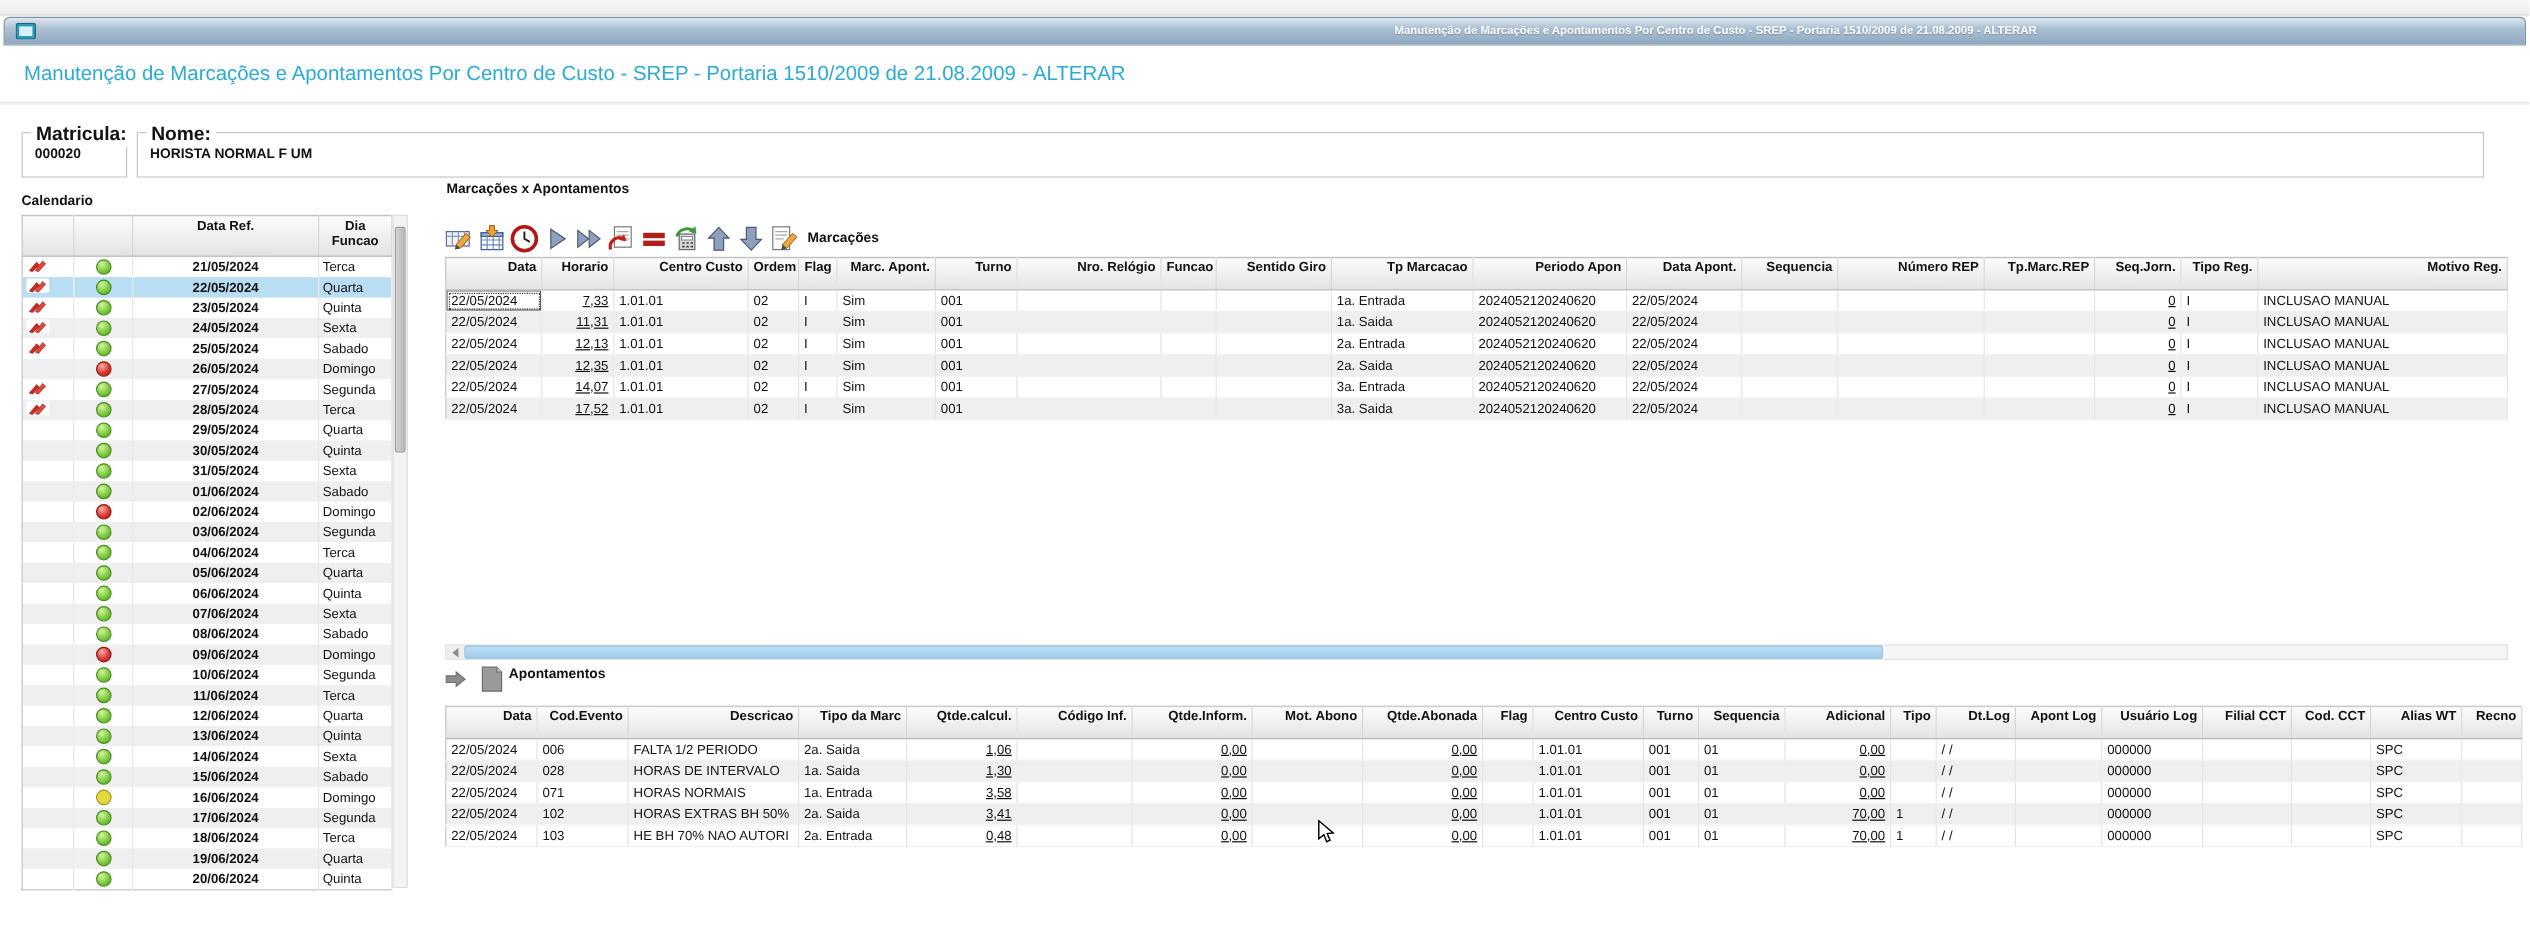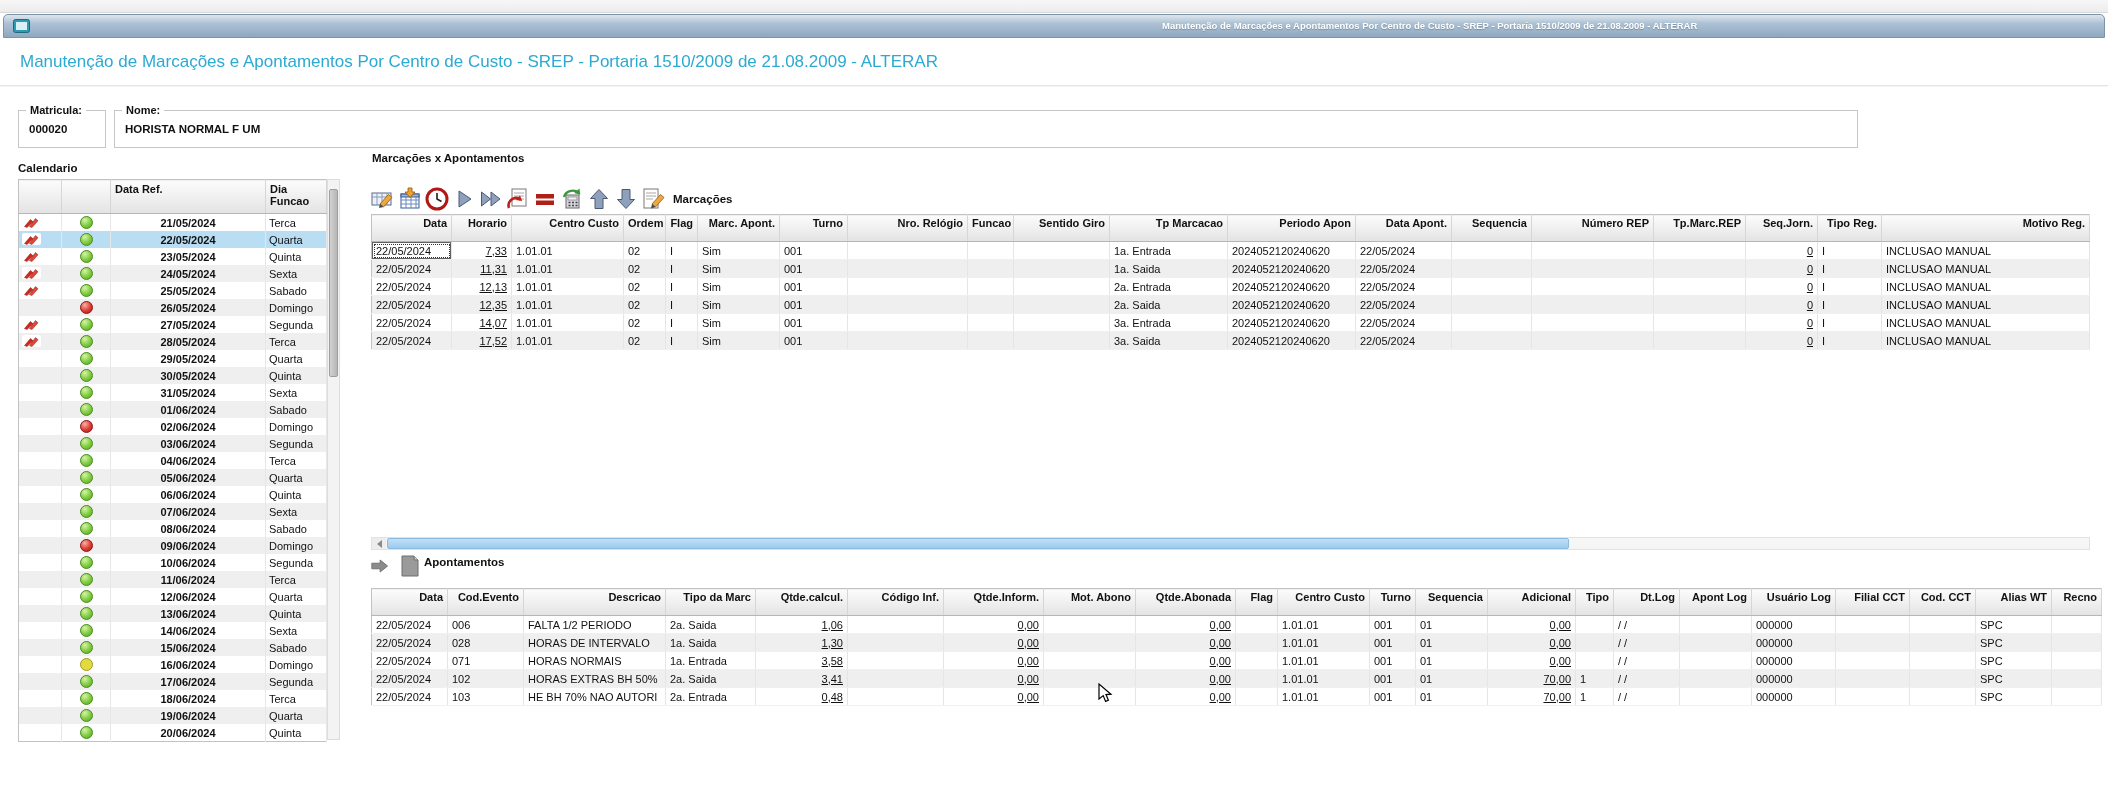--- a/index.html
+++ b/index.html
@@ -12,30 +12,30 @@
   .titlebar{position:absolute;left:3px;top:14px;width:2102px;height:24px;box-sizing:border-box;
     border:1px solid #7d93a9;border-radius:5px 5px 0 0;
     background:linear-gradient(#dde6ee 0%,#abc0d3 40%,#8fa8c0 100%);}
   .win-icon{position:absolute;left:9px;top:4px;width:17px;height:14px;}
   .title-text{position:absolute;left:1158px;top:0;line-height:22px;color:#ffffff;font-weight:bold;
     font-size:9.5px;white-space:nowrap;text-shadow:0 1px 1px rgba(70,90,110,.45);}
   .page-heading{position:absolute;left:20px;top:52px;color:#2baad2;font-size:17px;white-space:nowrap;}
   .divider{position:absolute;left:0;top:85px;width:2108px;height:1px;background:#e4e4e4;border-bottom:1px solid #f5f5f5;}
   .fbox{position:absolute;height:38px;border:1px solid #c6c6c6;background:#fff;box-sizing:border-box;}
   #matricula-box{left:18px;top:110px;width:88px;}
-  #nome-box{left:114px;top:110px;width:1744px;}
-  .flabel{position:absolute;top:-7px;left:7px;background:#fff;padding:0 4px;font-weight:bold;font-size:11px;white-space:nowrap;}
+  #nome-box{left:114px;top:110px;width:1956px;}
+  .flabel{position:absolute;top:-7px;left:7px;background:#fff;padding:0 4px;font-weight:bold;font-size:16px;white-space:nowrap;}
   .fvalue{position:absolute;left:10px;top:12px;font-weight:bold;font-size:11.5px;white-space:nowrap;}
   .section-label{position:absolute;font-weight:bold;font-size:11.5px;white-space:nowrap;}
   #calendar-label{left:18px;top:162px;}
   #mx-label{left:372px;top:152px;}
   
   #calendar-panel{position:absolute;left:18px;top:179px;width:322px;height:561px;}
   table.cal{border-collapse:collapse;table-layout:fixed;width:309px;background:#fff;border:1px solid #c2c2c2;}
-  .cal th{height:30px;vertical-align:top;text-align:left;padding:3px 4px 0 4px;font-size:11px;font-weight:bold;
+  .cal th{height:30px;vertical-align:top;text-align:center;padding:3px 4px 0 4px;font-size:11px;font-weight:bold;
     background:linear-gradient(#fcfcfc,#e3e3e3);border-bottom:1px solid #b6b6b6;border-right:1px solid #d6d6d6;}
   .cal td{height:17px;padding:0 3px;font-size:11px;border-right:1px solid #e7e7e7;white-space:nowrap;overflow:hidden;}
   .cal tr.alt td{background:#efefef;}
   .cal tr.sel td{background:#b9ddf3;}
   .cal td.c-date{text-align:center;font-weight:bold;margin-top:20px;}
   .c-ico{width:34px;} .c-st{width:40px;text-align:center;} .c-date{width:146px;}
   .pencil-wrap{display:inline-block;background:#fff;border-radius:2px;padding:1px 2px 0 2px;line-height:0;}
   .dot{display:inline-block;width:13px;height:13px;border-radius:50%;vertical-align:middle;box-sizing:border-box;}
   .dot-green{background:radial-gradient(circle at 35% 28%,#d6f4a6,#7ecc3e 55%,#55a026);border:1px solid #4c8c24;}
   .dot-red{background:radial-gradient(circle at 35% 28%,#f6b2aa,#dc3b33 55%,#a51b13);border:1px solid #8c1a13;}

